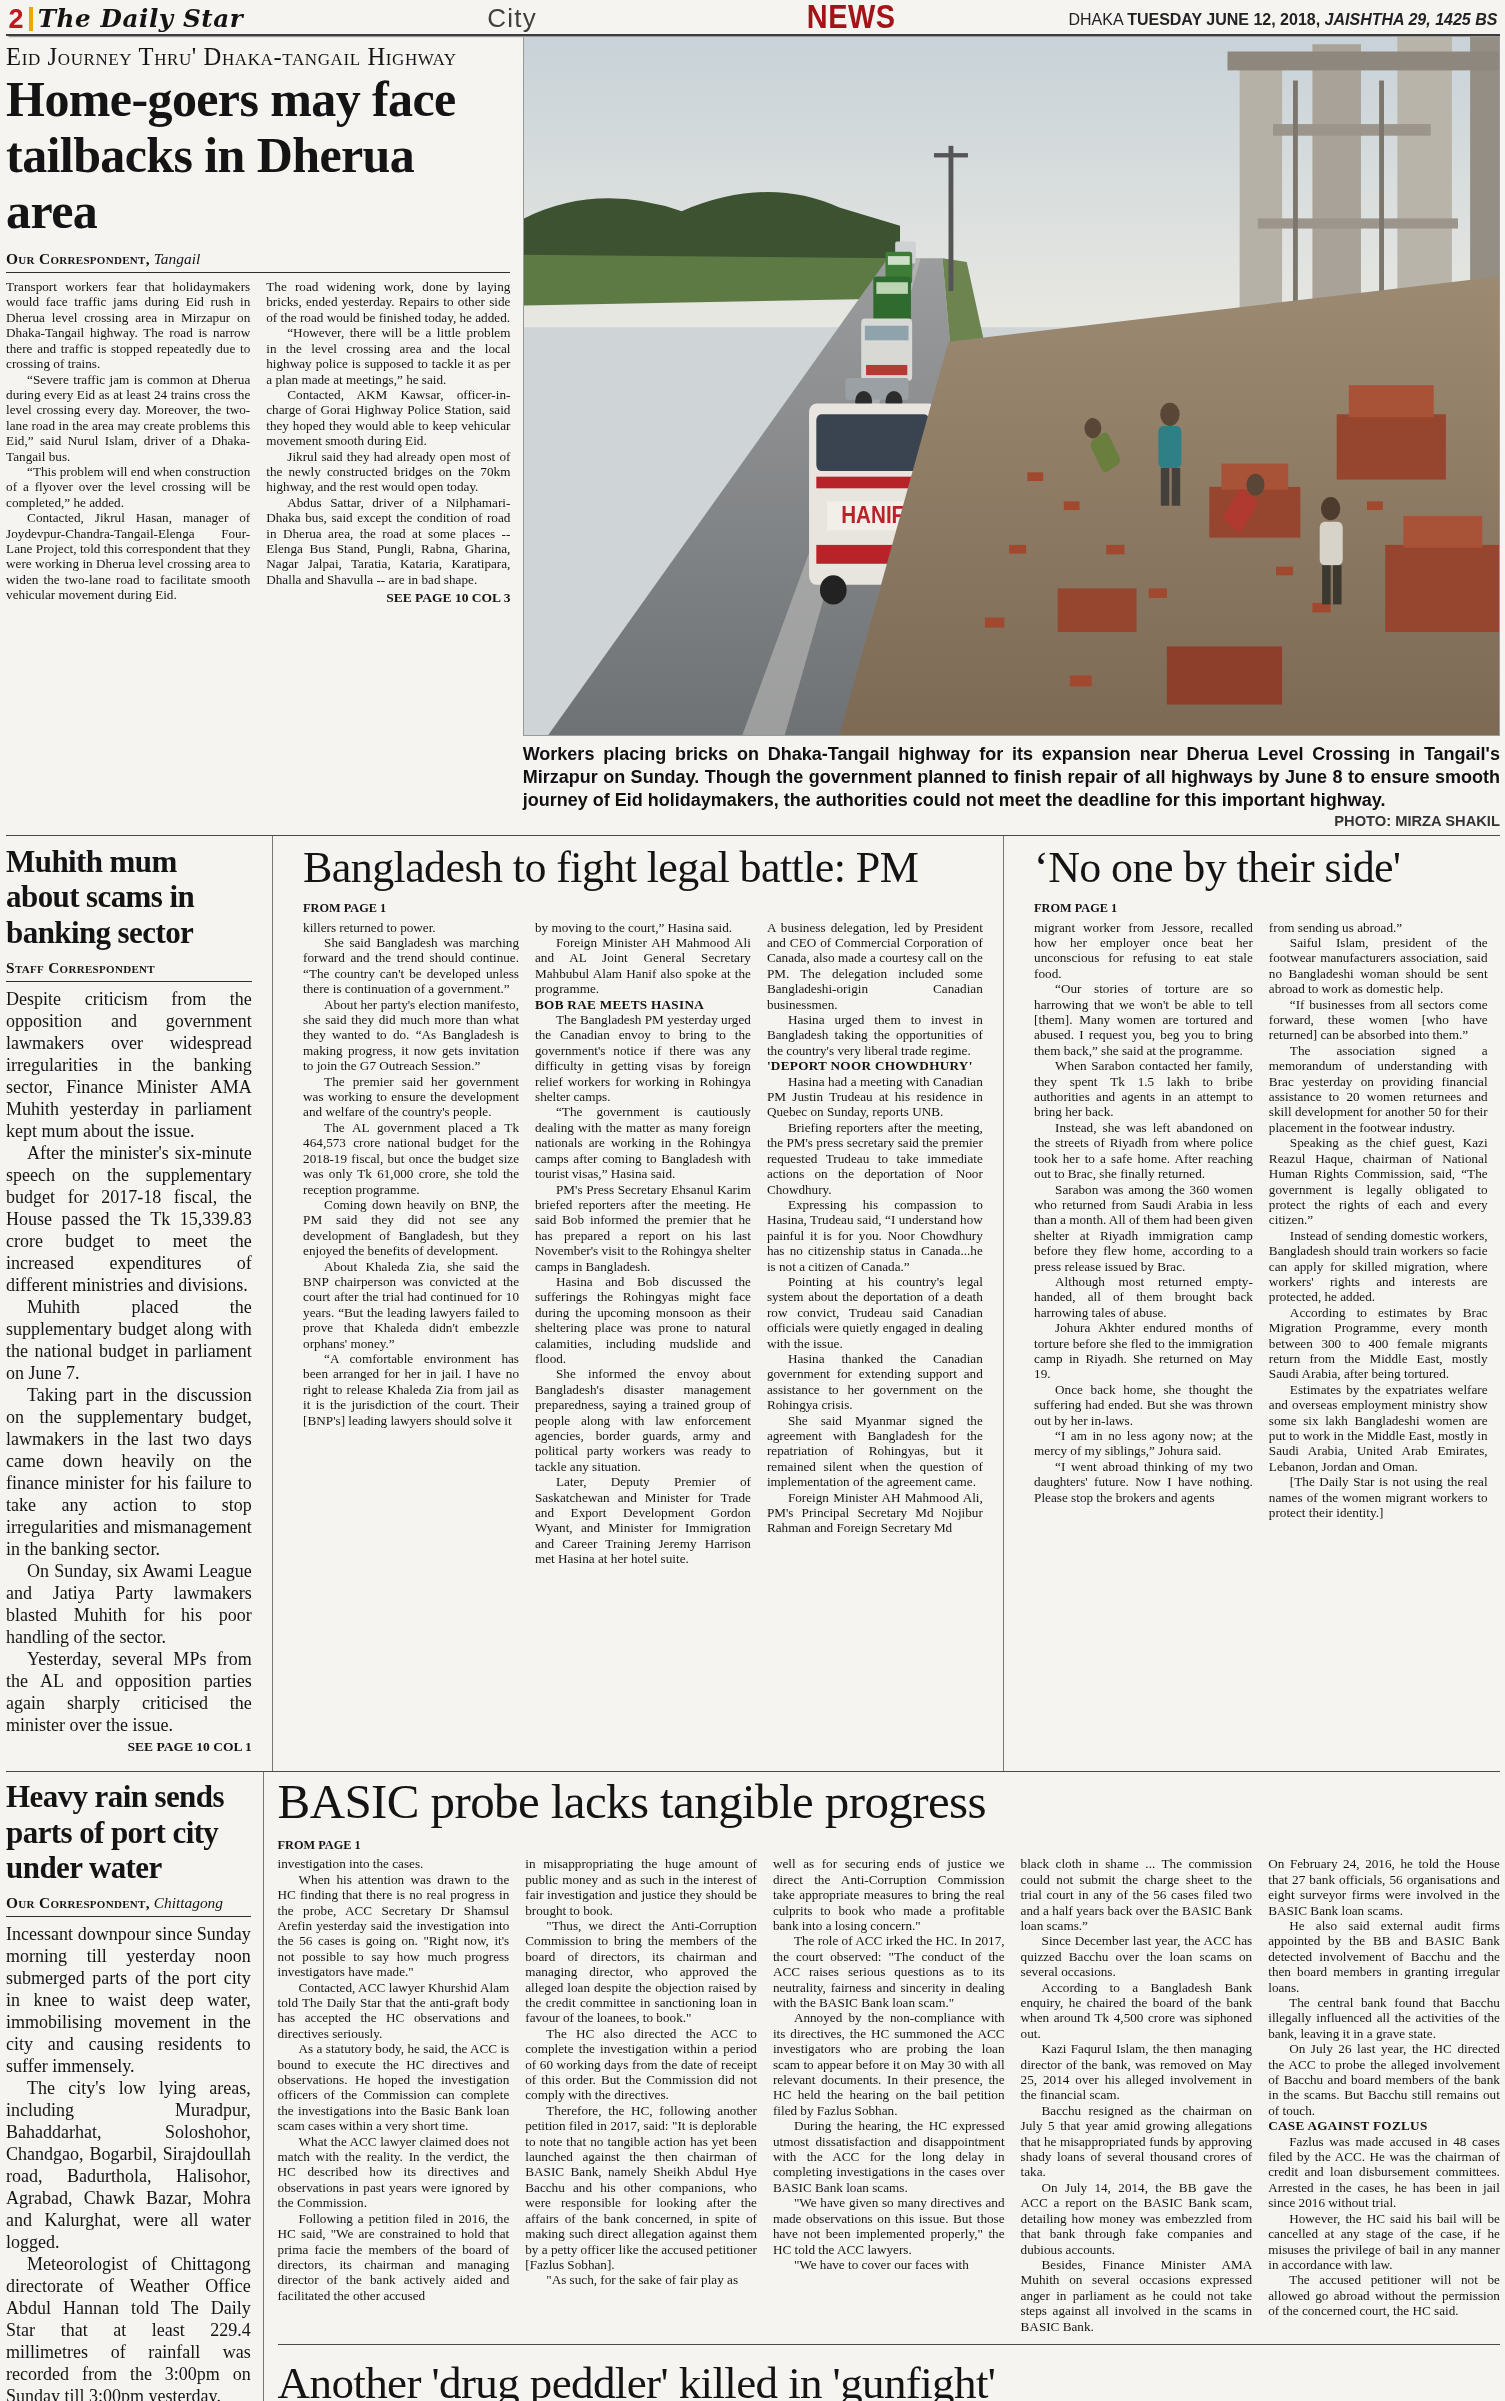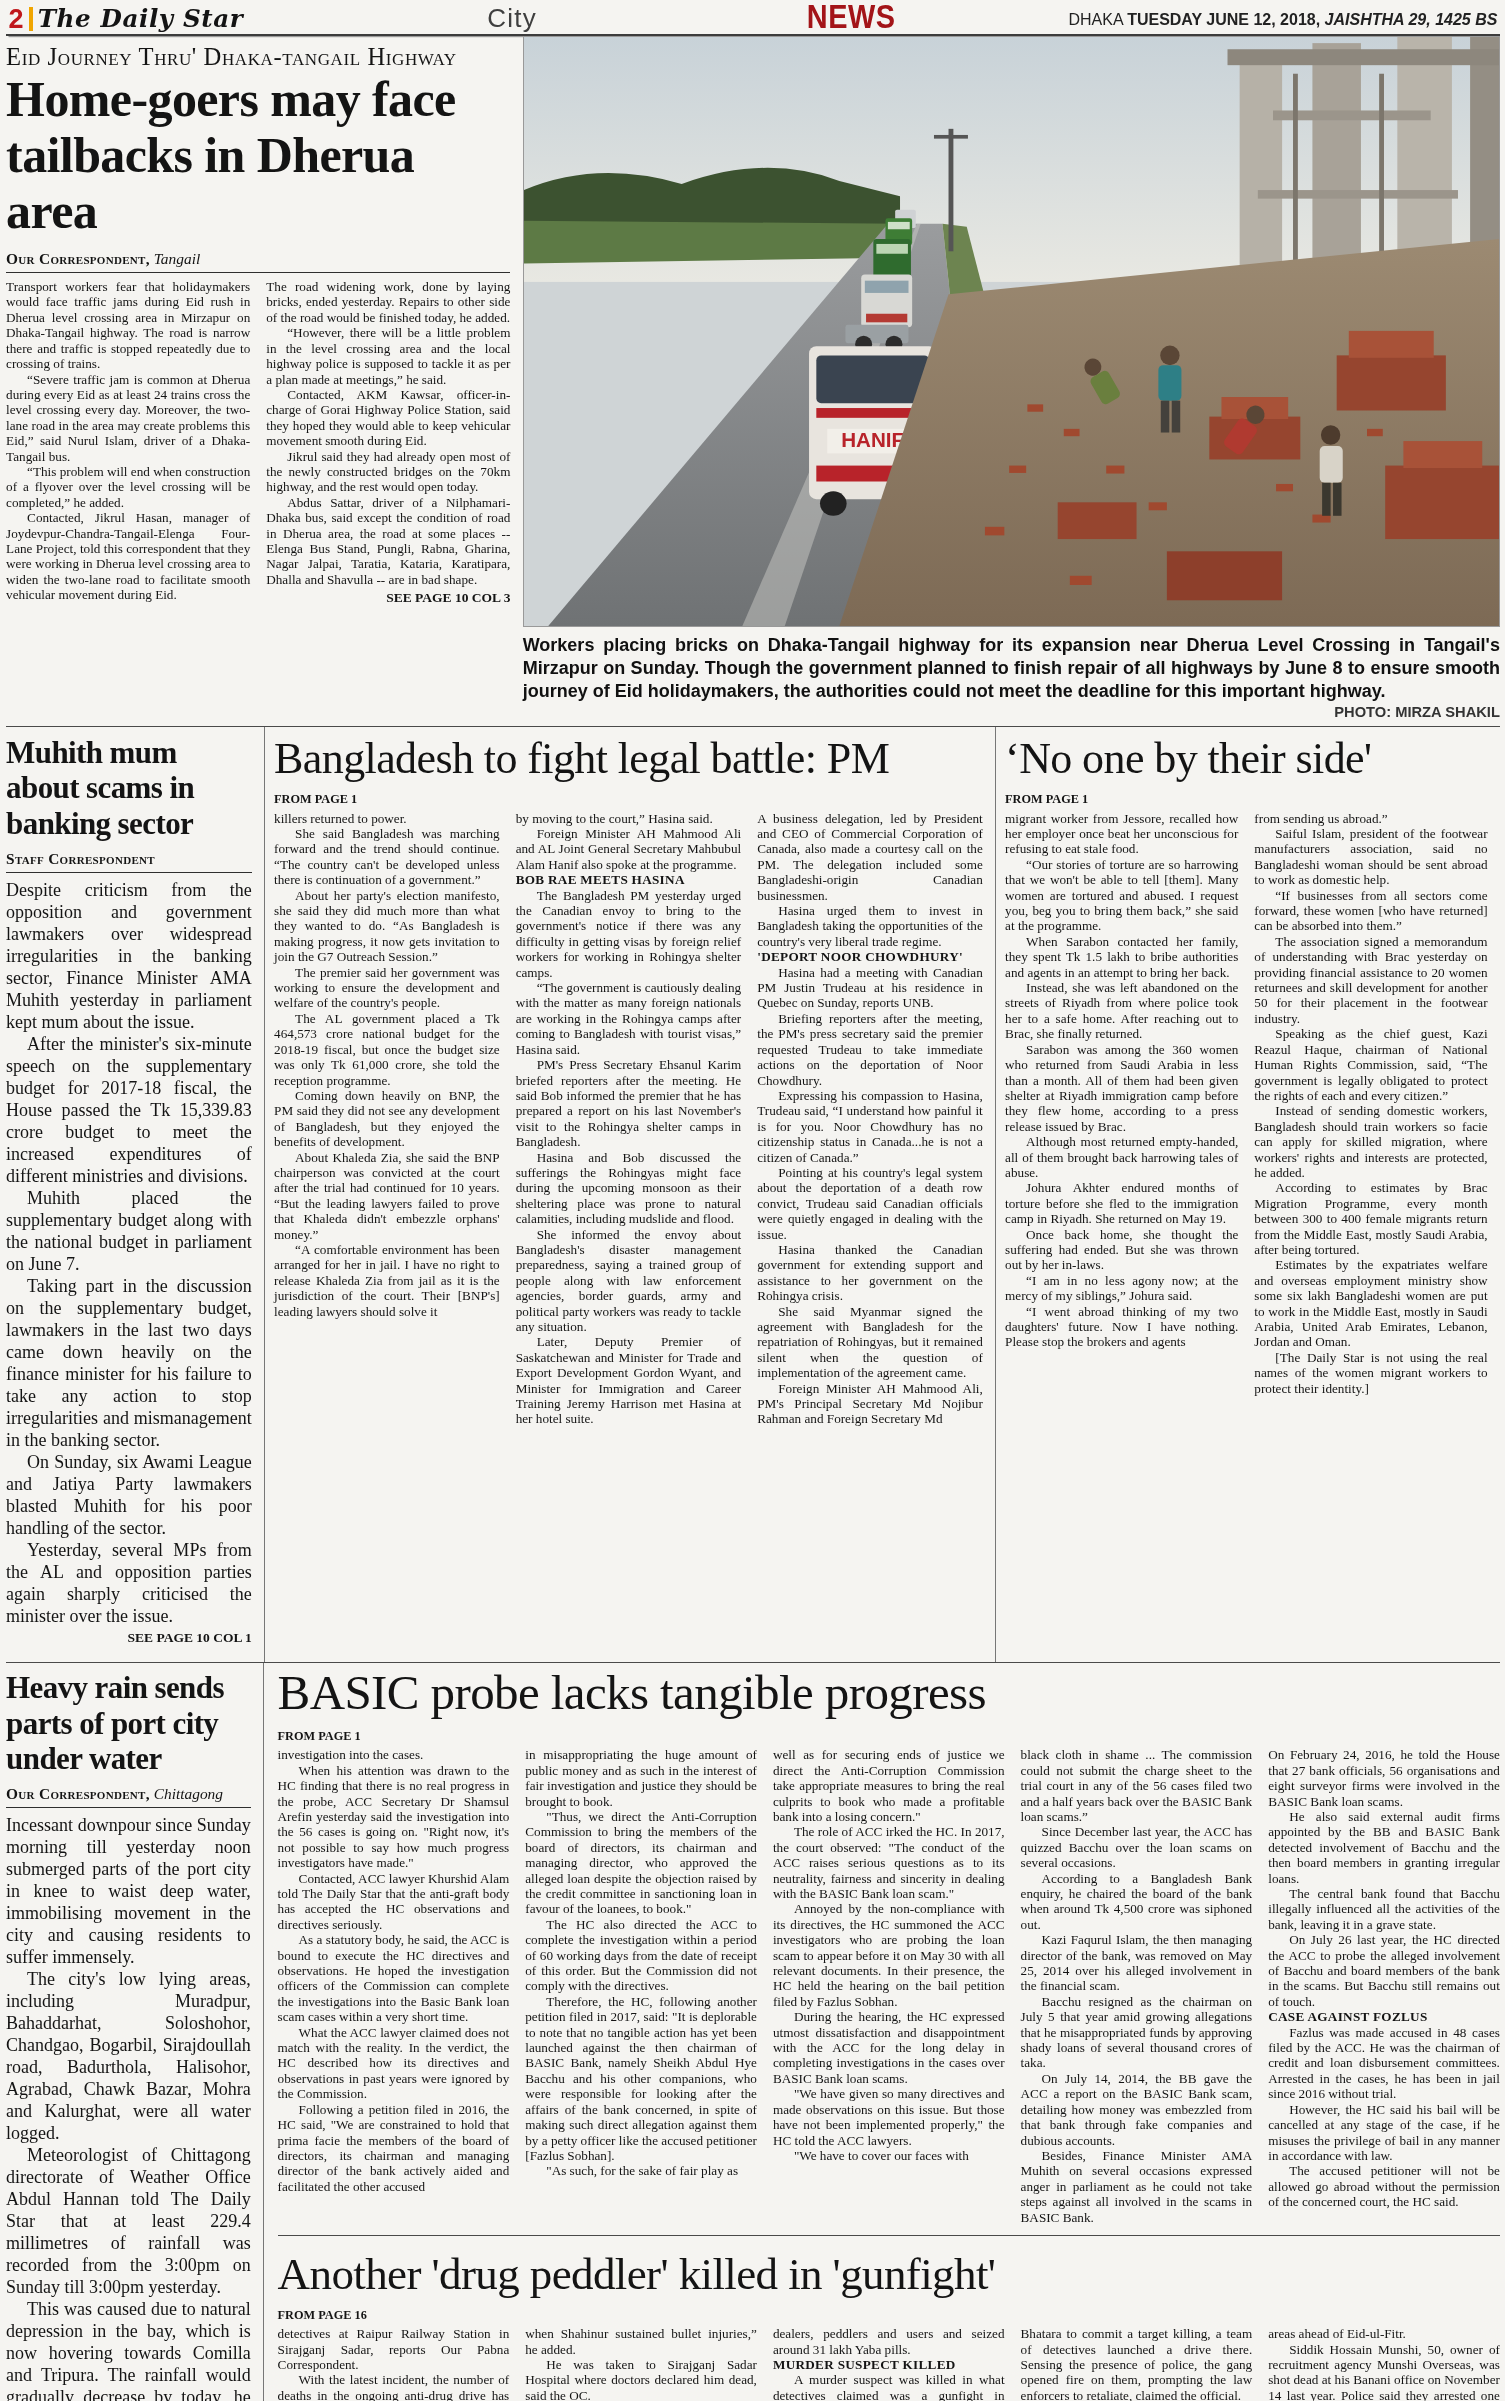--- a/index.html
+++ b/index.html
@@ -32,27 +32,27 @@
   .bodytext p.subhead{font-weight:bold;text-indent:0;letter-spacing:0.3px;}
   .sz-s p{font-size:13.2px;line-height:15.4px;}
   .sz-l p{font-size:18px;line-height:22px;}
   .seepage{font-weight:bold;text-align:right;font-size:13.5px;margin-top:2.5px;}
   .cols{display:flex;gap:16px;}
   .col{flex:1 1 0;min-width:0;}
   
   .sec1{display:flex;gap:8.6px;padding-bottom:6.1px;border-bottom:1.8px solid #4a4a4a;}
   .sec1-left{width:508px;flex:0 0 auto;padding-right:3.7px;}
   .sec1-right{flex:1;}
-  .photo-wrap{width:100%;height:591px;background:#cfd4d6;overflow:hidden;border:0.6px solid #999;}
+  .photo-wrap{width:100%;height:700px;background:#cfd4d6;overflow:hidden;border:0.6px solid #999;}
   .caption{font:bold 18px/23px "Liberation Sans",sans-serif;color:#111;margin-top:7.4px;text-align:justify;}
   .credit{font:bold 14.7px "Liberation Sans",sans-serif;color:#333;text-align:right;margin-top:1.2px;}
   
   .sec2{display:grid;grid-template-columns:258px 731px 1fr;border-bottom:1.8px solid #4a4a4a;}
   .sec2 > .cell{padding:3.7px 12.3px 16px 0;}
-  .cell.vr{border-left:1.2px solid #777;padding-left:9px;}
+  .cell.vr{border-left:1.2px solid #777;padding-left:30px;margin-left:8px;}
   
   .sec3{display:grid;grid-template-columns:258px 1fr;}
   .sec3 > .cell{padding:3.7px 12.3px 12.3px 0;}
   .basic-block{padding-bottom:9.8px;border-bottom:1.8px solid #4a4a4a;}
   .drug-block{padding-top:2.5px;}
 </style>
 </head>
 <body>
 
 <div class="page">

